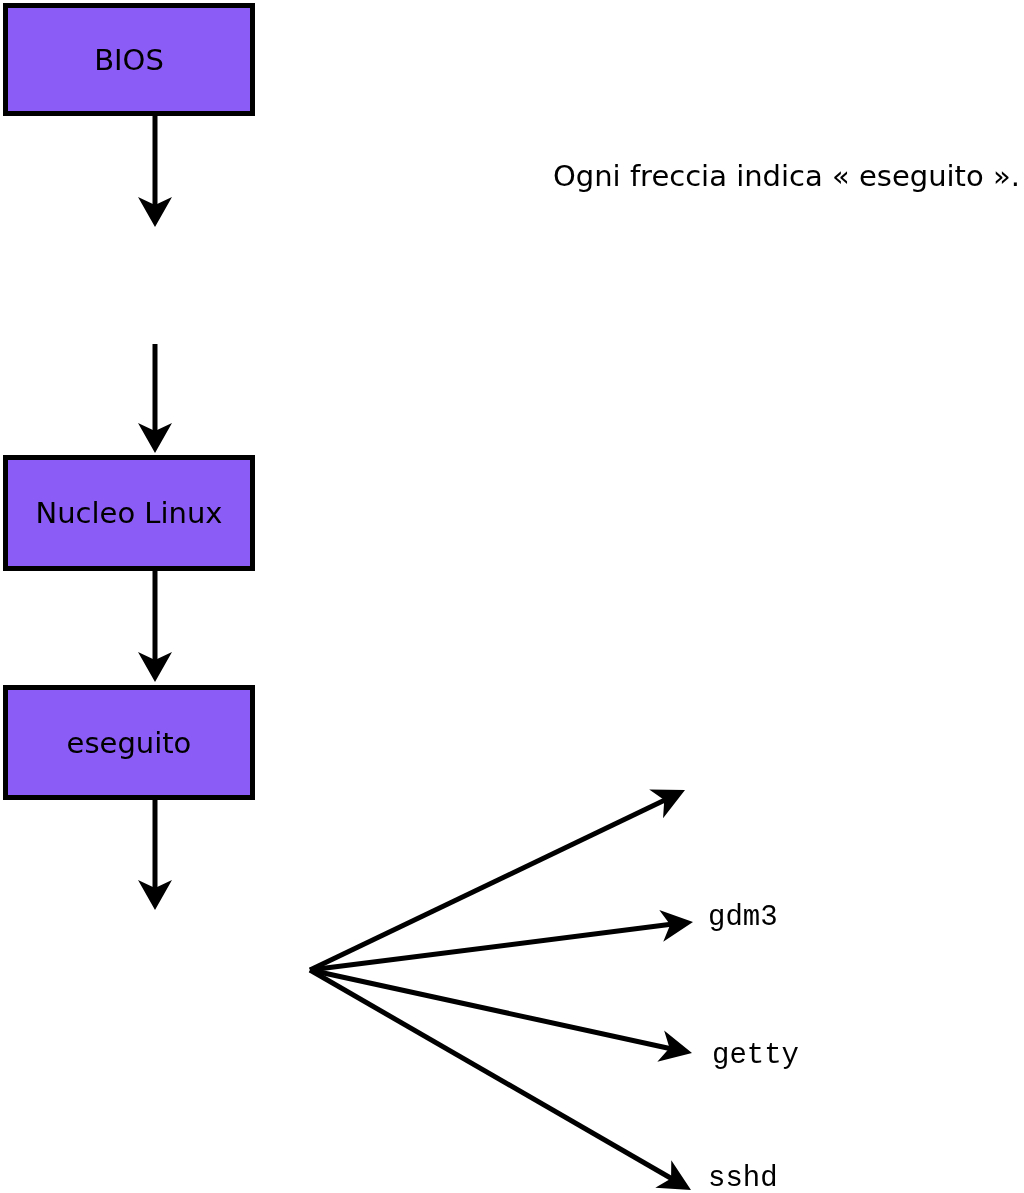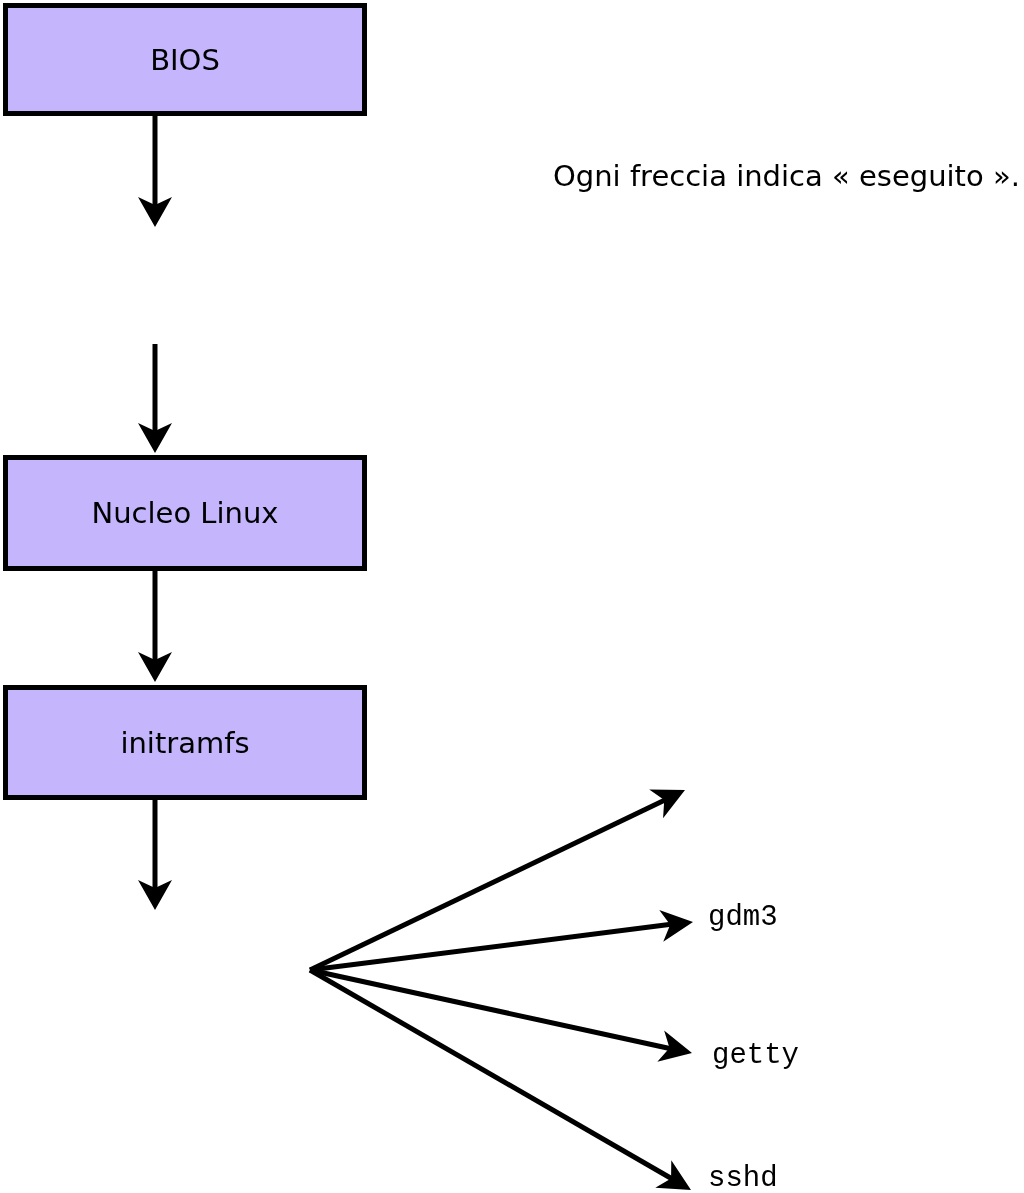--- a/index.html
+++ b/index.html
@@ -26,24 +26,24 @@
     stroke: #000000;
     stroke-width: 5;
   }
   .arrows path {
     fill: #000000;
     stroke: none;
   }
   .box {
     position: absolute;
     left: 3px;
-    width: 364px;
+    width: 252px;
     box-sizing: border-box;
     border: 5px solid #000000;
-    background: #c4b5fd;
+    background: #8b5cf6;
     display: flex;
     align-items: center;
     justify-content: center;
   }
   .box-label {
     font-family: "DejaVu Sans", sans-serif;
     font-size: 29px;
     color: #000000;
     white-space: nowrap;
   }
@@ -112,21 +112,21 @@
   <div class="box" style="top:3px;height:113px">
     <span class="box-label">BIOS</span>
   </div>
 
 
   <div class="box" style="top:455px;height:116px">
     <span class="box-label">Nucleo Linux</span>
   </div>
 
   <div class="box" style="top:685px;height:115px">
-    <span class="box-label">initramfs</span>
+    <span class="box-label">eseguito</span>
   </div>
 
 
   <div class="caption">Ogni freccia indica « eseguito ».</div>
 
 
   <div class="proc-label" style="left:708px;top:903px">gdm3</div>
 
   <div class="proc-label" style="left:712px;top:1041px">getty</div>
 

